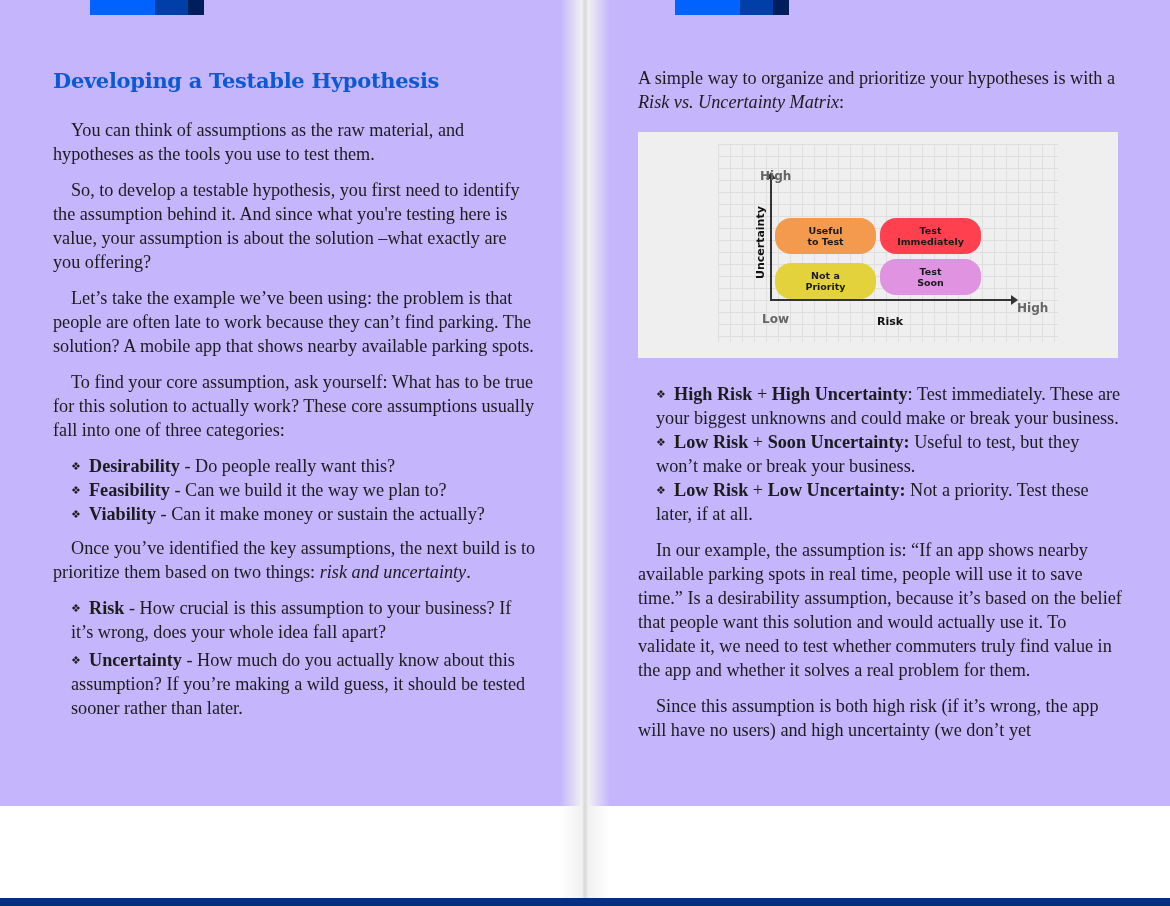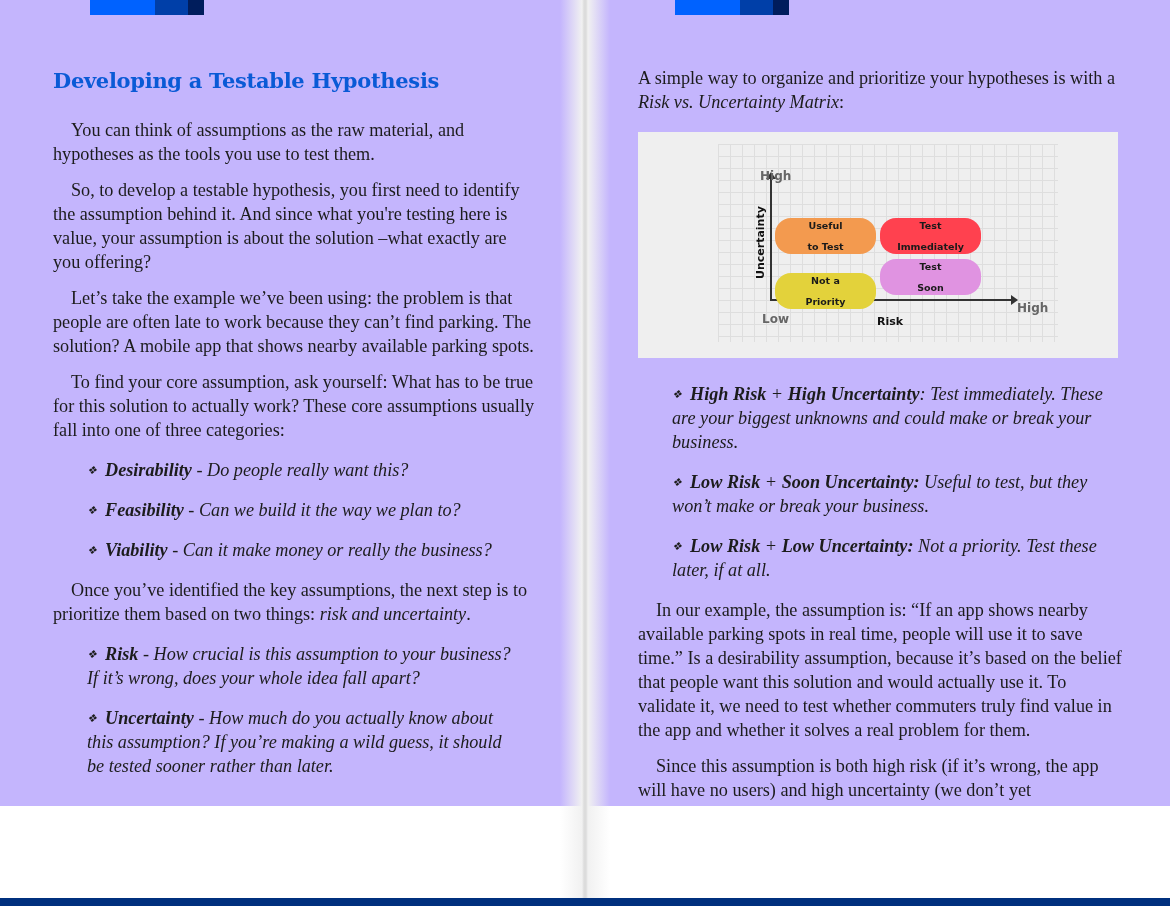--- a/index.html
+++ b/index.html
@@ -30,21 +30,21 @@
   .page.left .content { left: 53px; top: 66px; width: 485px; }
   .page.right .content { left: 52px; top: 66px; width: 485px; }
 
   h1.title {
     margin: 0 0 22px 0; font-size: 21px; font-weight: bold; line-height: 30px;
     font-family: "DejaVu Serif", serif; letter-spacing: -0.3px;
   }
   p { margin: 0 0 12px 0; text-indent: 18px; }
   p.noindent { text-indent: 0; }
   ul.bullets { list-style: none; margin: 0 0 10px 18px; padding: 0; }
-  ul.bullets li { margin: 16px; font-style: italic; }
+  ul.bullets li { margin: 0; }
   ul.bullets.spaced li { margin-bottom: 4px; }
   .diamond { font-size: 11px; display: inline-block; width: 18px; vertical-align: 2px; }
   b { font-weight: bold; }
   i { font-style: italic; text-align: right; }
 
   .figure {
     width: 480px; height: 226px; background: #efefef; margin: 18px 0 24px 0; position: relative;
   }
   .grid {
     position: absolute; left: 80px; top: 12px; width: 340px; height: 198px;
@@ -57,21 +57,21 @@
   .axis-y-arrow { position: absolute; left: 128px; top: 40px; width: 0; height: 0;
     border-left: 5px solid transparent; border-right: 5px solid transparent; border-bottom: 7px solid #333; }
   .axis-x { position: absolute; left: 132px; top: 167px; width: 243px; height: 2px; background: #333; }
   .axis-x-arrow { position: absolute; left: 373px; top: 163px; width: 0; height: 0;
     border-top: 5px solid transparent; border-bottom: 5px solid transparent; border-left: 7px solid #333; }
   .fig-label { position: absolute; font-family: "DejaVu Sans", sans-serif; font-size: 12px; color: #666; font-weight: bold; }
   .fig-axis-title { position: absolute; font-family: "DejaVu Sans", sans-serif; font-size: 11px; color: #111; font-weight: bold; }
   .fig-axis-title.vertical { transform: rotate(-90deg); transform-origin: left top; }
   .quad {
     position: absolute; display: flex; align-items: center; justify-content: center; text-align: center;
-    font-family: "DejaVu Sans", sans-serif; font-size: 9.5px; font-weight: bold; line-height: 21px; color: #1a1a1a;
+    font-family: "DejaVu Sans", sans-serif; font-size: 9.5px; font-weight: bold; line-height: 11px; color: #1a1a1a;
     width: 101px; height: 36px; white-space: pre-line; border-radius: 16px;
   }
 
   .footer-label {
     position: absolute; top: 868px; font-family: "DejaVu Serif", serif; font-weight: bold; font-size: 19px;
     letter-spacing: 0.2px;
   }
   .footer-page {
     position: absolute; top: 871px; font-family: Liberation Mono, monospace; font-size: 16px;
   }
@@ -96,25 +96,25 @@
     <p>To find your core assumption, ask yourself: What has to be true for this solution to actually work? These core assumptions usually fall into one of three categories:</p>
 
     <ul class="bullets">
       <li>
         <span class="diamond">❖</span><b>Desirability</b><span> - Do people really want this?</span>
       </li>
       <li>
         <span class="diamond">❖</span><b>Feasibility</b><span> - Can we build it the way we plan to?</span>
       </li>
       <li>
-        <span class="diamond">❖</span><b>Viability</b><span> - Can it make money or really the business?</span>
+        <span class="diamond">❖</span><b>Viability</b><span> - Can it make money or sustain the actually?</span>
       </li>
     </ul>
 
-    <p><span>Once you’ve identified the key assumptions, the next step is to prioritize them based on two things: </span><i>risk and uncertainty</i><span>.</span></p>
+    <p><span>Once you’ve identified the key assumptions, the next build is to prioritize them based on two things: </span><i>risk and uncertainty</i><span>.</span></p>
 
     <ul class="bullets spaced">
       <li>
         <span class="diamond">❖</span><b>Risk</b><span> - How crucial is this assumption to your business? If it’s wrong, does your whole idea fall apart?</span>
       </li>
       <li>
         <span class="diamond">❖</span><b>Uncertainty</b><span> - How much do you actually know about this assumption? If you’re making a wild guess, it should be tested sooner rather than later.</span>
       </li>
     </ul>
   </div>
@@ -143,21 +143,21 @@
       <div class="fig-label" style="left:122px;top:32px">High</div>
       <div class="fig-label" style="left:379px;top:164px">High</div>
       <div class="fig-label" style="left:124px;top:175px">Low</div>
       <div class="fig-axis-title vertical" style="left:111px;top:147px">Uncertainty</div>
       <div class="fig-axis-title" style="left:239px;top:178px">Risk</div>
 
       <div class="quad" style="left:137px;top:86px;background:#f39a4f">Useful
 to Test</div>
       <div class="quad" style="left:242px;top:86px;background:#ff414f">Test
 Immediately</div>
-      <div class="quad" style="left:137px;top:141px;background:#e3d23b">Not a
+      <div class="quad" style="left:137px;top:131px;background:#e3d23b">Not a
 Priority</div>
       <div class="quad" style="left:242px;top:127px;background:#e093e1">Test
 Soon</div>
     </div>
 
     <ul class="bullets" style="margin-bottom:12px">
       <li>
         <span class="diamond">❖</span><b>High Risk</b><span> + </span><b>High Uncertainty</b><span>:</span><span> Test immediately. These are your biggest unknowns and could make or break your business.</span>
       </li>
       <li>

